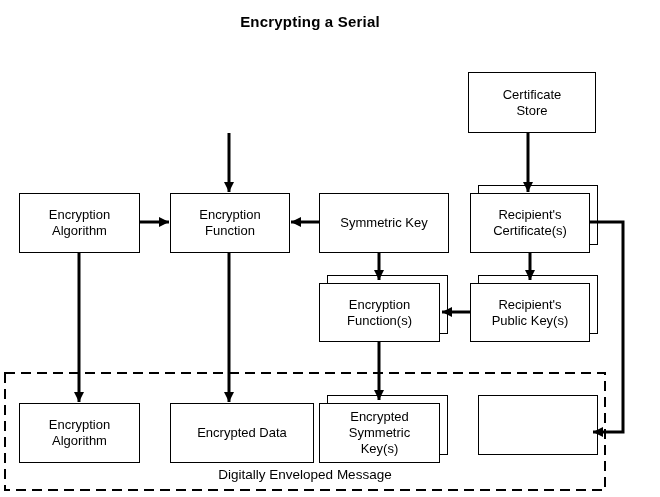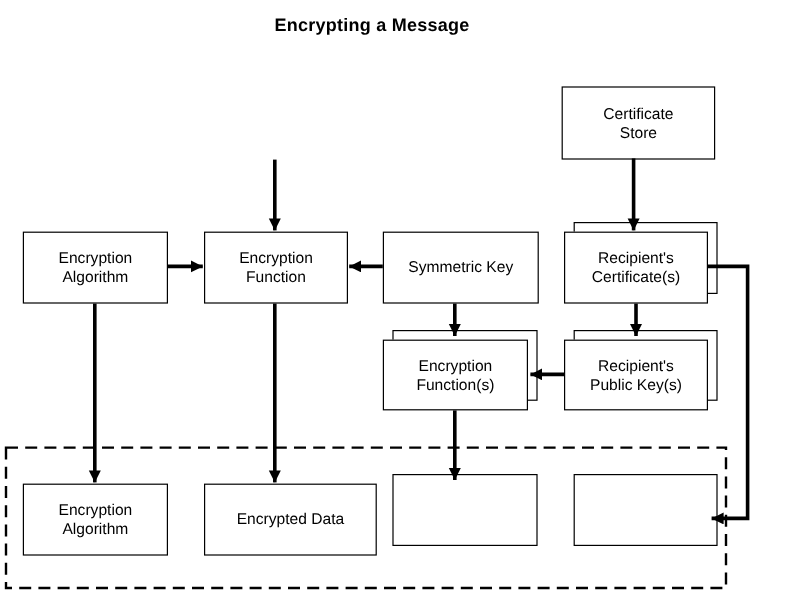--- a/index.html
+++ b/index.html
@@ -47,21 +47,21 @@
     pointer-events: none;
   }
   .overlay line, .overlay polyline { stroke: #000000; stroke-width: 3; fill: none; }
   .overlay rect { stroke: #000000; stroke-width: 2; fill: none; }
 </style>
 </head>
 <body>
 
 <div class="canvas">
 
-  <div class="title">Encrypting a Message</div>
+  <div class="title">Encrypting a Serial</div>
 
   <div class="box" style="left:468px; top:72px; width:128px; height:61px">
     <span class="box-label">Certificate
 Store</span>
   </div>
 
   <div class="box" style="left:19px; top:193px; width:121px; height:60px">
     <span class="box-label">Encryption
 Algorithm</span>
   </div>
@@ -90,22 +90,28 @@
   </div>
 
   <div class="box" style="left:19px; top:403px; width:121px; height:60px">
     <span class="box-label">Encryption
 Algorithm</span>
   </div>
   <div class="box" style="left:170px; top:403px; width:144px; height:60px">
     <span class="box-label">Encrypted Data</span>
   </div>
   <div class="box" style="left:327px; top:395px; width:121px; height:60px"></div>
+  <div class="box" style="left:319px; top:403px; width:121px; height:60px">
+    <span class="box-label">Encrypted
+Symmetric
+Key(s)</span>
+  </div>
   <div class="box" style="left:478px; top:395px; width:120px; height:60px"></div>
 
+  <div class="envelope-label">Digitally Enveloped Message</div>
 
   <svg class="overlay" width="660" height="497" viewBox="0 0 660 497">
     <defs>
       <marker id="arrow" markerUnits="userSpaceOnUse" markerWidth="12" markerHeight="12" refX="10" refY="5" orient="auto">
         <path d="M0,0 L10,5 L0,10 Z" fill="#000000"></path>
       </marker>
     </defs>
 
     <rect x="5" y="373" width="600" height="117" stroke-dasharray="10 6"></rect>
 

